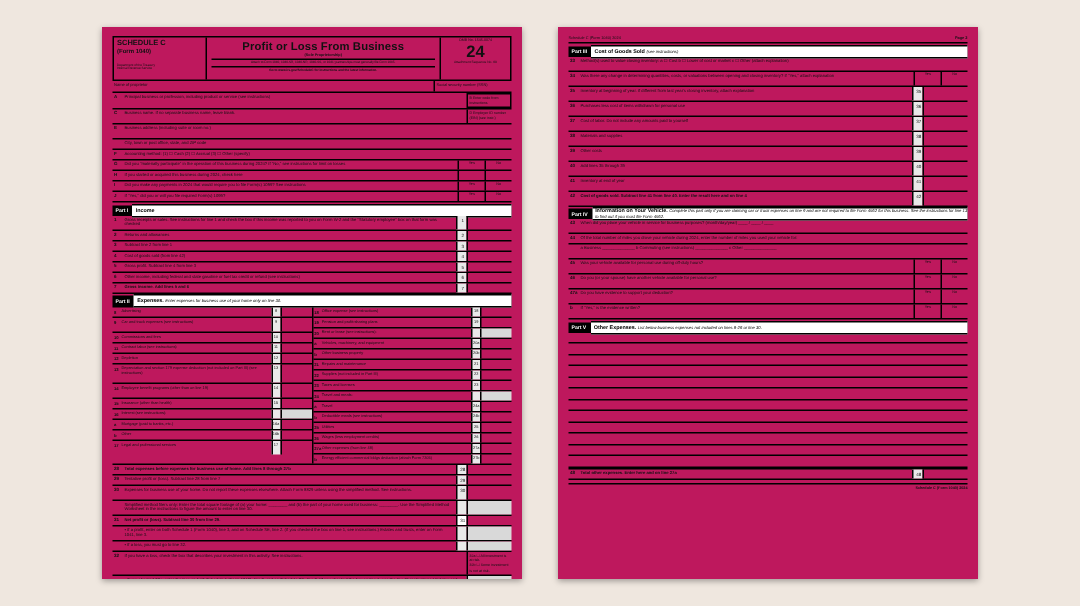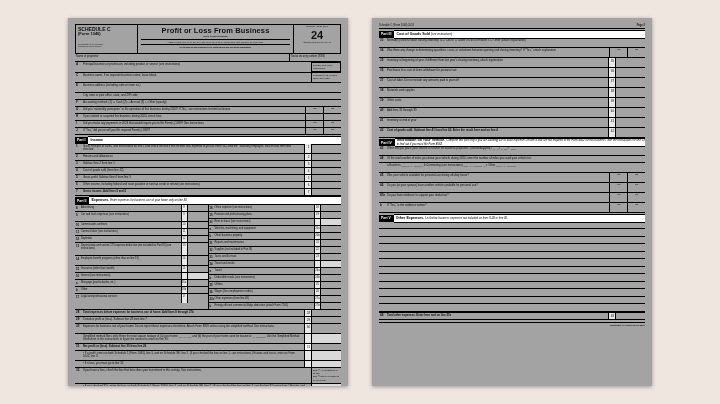--- a/index.html
+++ b/index.html
@@ -4,21 +4,21 @@
 <style>
   html,body{margin:0;padding:0;}
   body{
     width:720px;height:404px;overflow:hidden;
     background:#efe7df;
     font-family:"Liberation Sans", sans-serif;
     color:#111;
   }
   .stage{position:relative;width:720px;height:404px;}
   .page{
-    position:absolute;top:18px;background:#a3a3a3;
+    position:absolute;top:18px;background:#be185d;
     box-shadow:0 1px 4px rgba(0,0,0,.35);
     box-sizing:border-box;
     overflow:hidden;
   }
   .page.left{left:68px;width:280px;height:368px;padding:6px 7px;}
   .page.right{left:372px;width:280px;height:368px;padding:6px 7px;}
 
   
   .t2{font-size:2.1px;line-height:2.6px;}
   .t25{font-size:2.5px;line-height:3px;}

